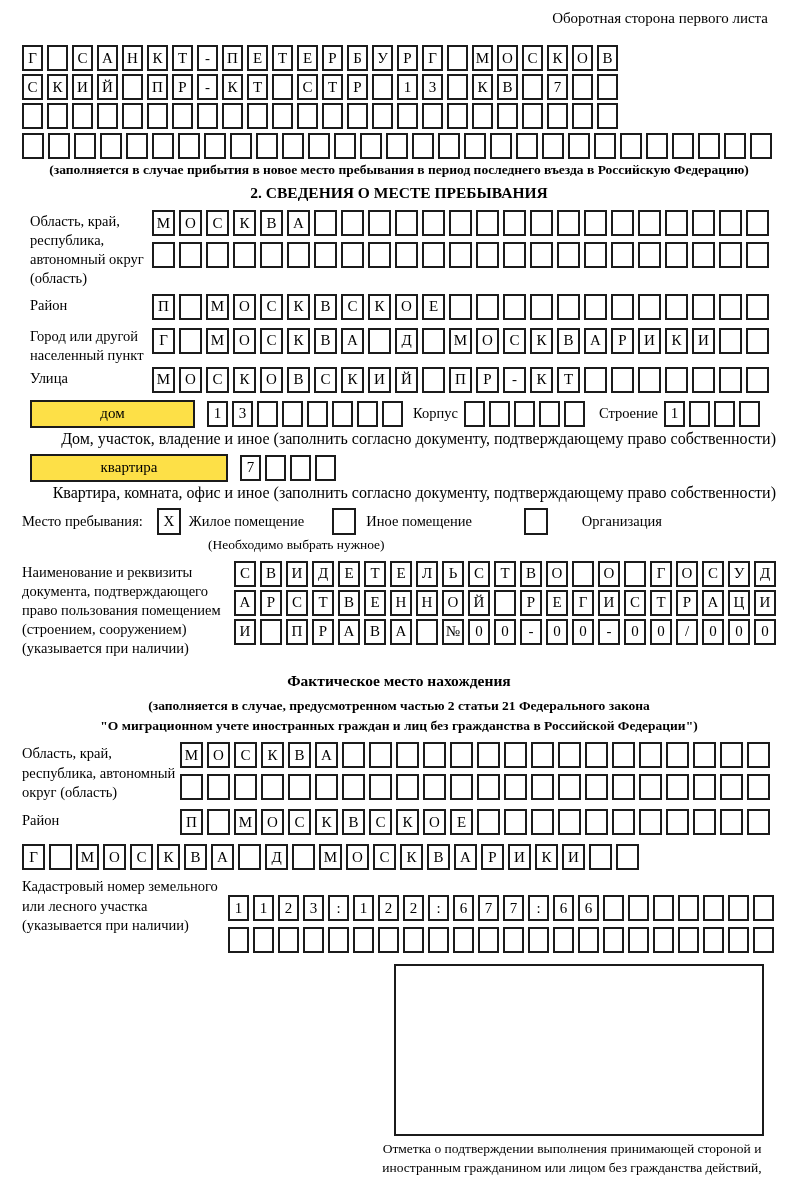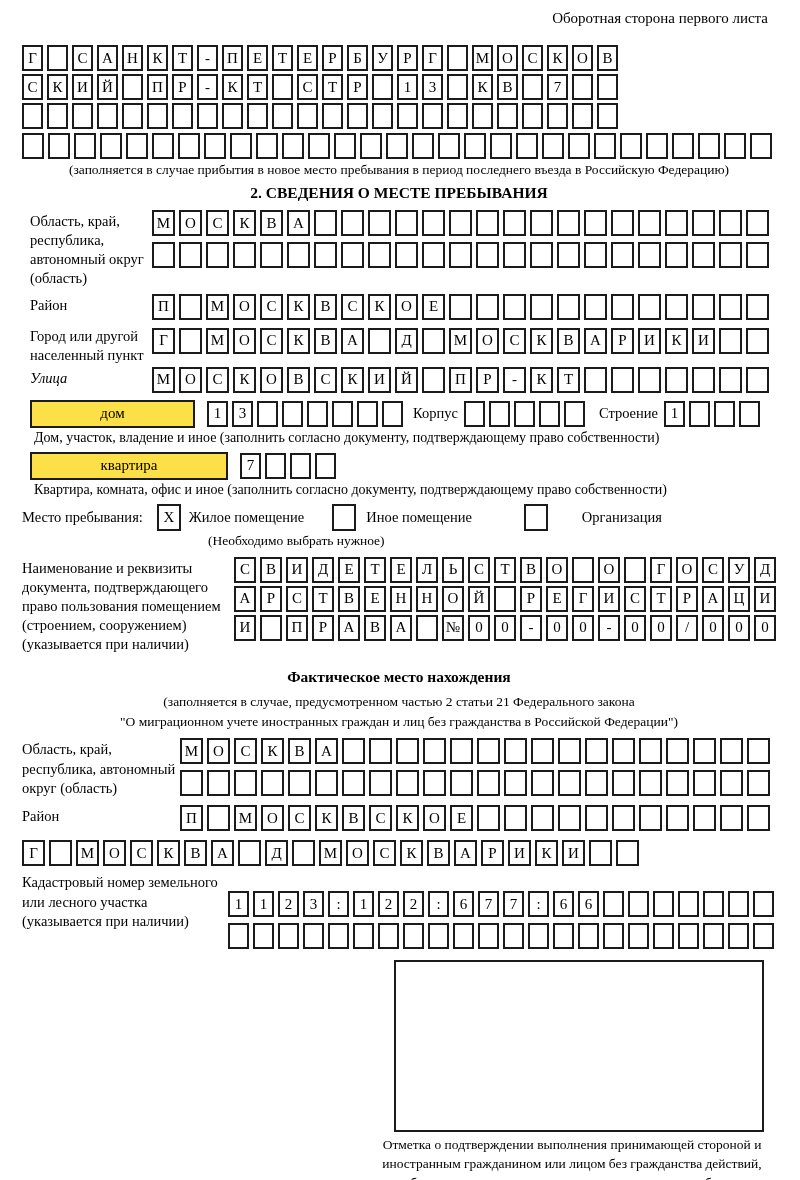--- a/index.html
+++ b/index.html
@@ -24,29 +24,29 @@
 
   .frow { display:flex; align-items:flex-start; }
   .flabel { font-size:14.5px; line-height:1.32; padding-top:2px; }
 
   .sec1-label { width:148px; }
   .sec2-label { width:130px; }
   .fact-label { width:158px; }
   .doc-label  { width:218px; }
   .cad-label  { width:206px; }
 
-  .note-c { text-align:center; font-size:13.5px; margin:2px 0 4px 0; }
+  .note-c { text-align:center; font-size:13.5px; margin:2px 0 4px 0;font-weight:bold; }
   .h-title { text-align:center; font-weight:bold; font-size:15.5px; margin:6px 0 8px 0; }
 
   .widebox {
     border:2px solid #1b1b1b; height:28px; display:flex;
     align-items:center; justify-content:center; font-size:15px; background:#fde047;
   }
   .domrow { display:flex; align-items:center; margin:4px 0 2px 8px; font-size:14.5px; }
-  .cap { font-size:14px; margin:2px 0 6px 12px; }
+  .cap { font-size:16px; margin:2px 0 6px 12px;text-align:right; }
 
   .stayrow { display:flex; align-items:center; font-size:14.5px; margin-top:4px; }
   .chk {
     width:24px; height:27px; border:2px solid #1b1b1b; flex:0 0 auto;
     display:flex; align-items:center; justify-content:center; font-size:15px; background:#fff;
   }
   .stay-note { font-size:13.5px; margin:2px 0 8px 186px; }
 
   .stamp-box {
     width:370px; height:172px; border:2px solid #1b1b1b;
@@ -288,21 +288,21 @@
       <span class="cell">Р</span>
       <span class="cell">И</span>
       <span class="cell">К</span>
       <span class="cell">И</span>
       <span class="cell"></span>
       <span class="cell"></span>
     </div>
 </div>
 
 <div class="frow" style="margin-top:2px;">
-  <div class="flabel sec2-label" style="padding-left:8px;font-style:italic;">Улица</div>
+  <div class="flabel sec2-label" style="padding-left:8px;">Улица</div>
   <div class="cells-row w23">
       <span class="cell">М</span>
       <span class="cell">О</span>
       <span class="cell">С</span>
       <span class="cell">К</span>
       <span class="cell">О</span>
       <span class="cell">В</span>
       <span class="cell">С</span>
       <span class="cell">К</span>
       <span class="cell">И</span>

